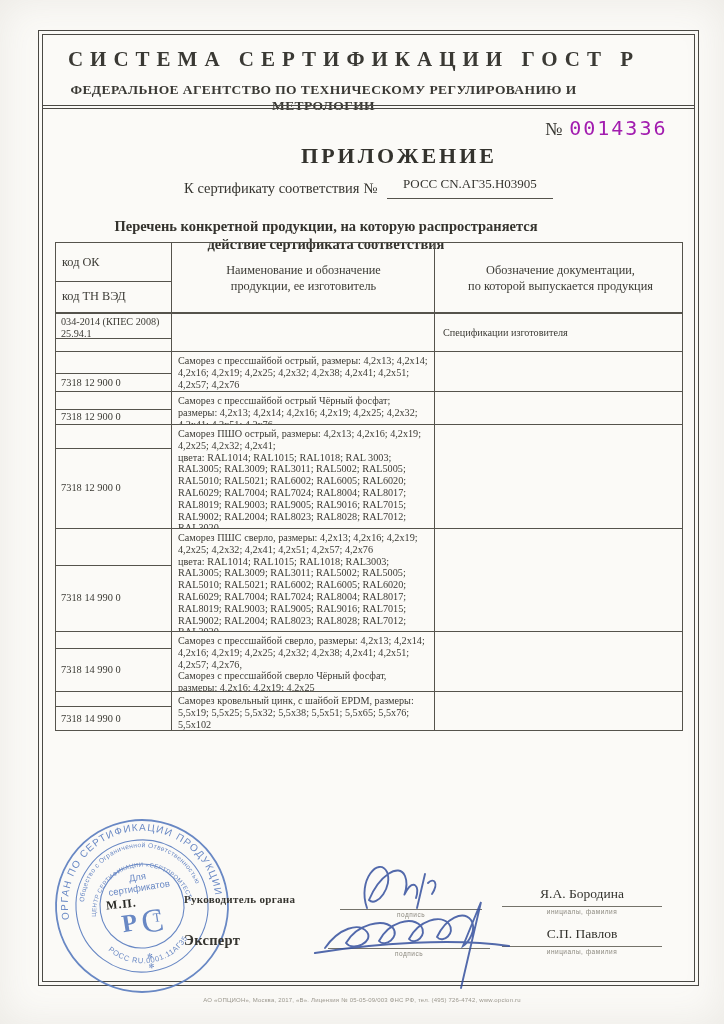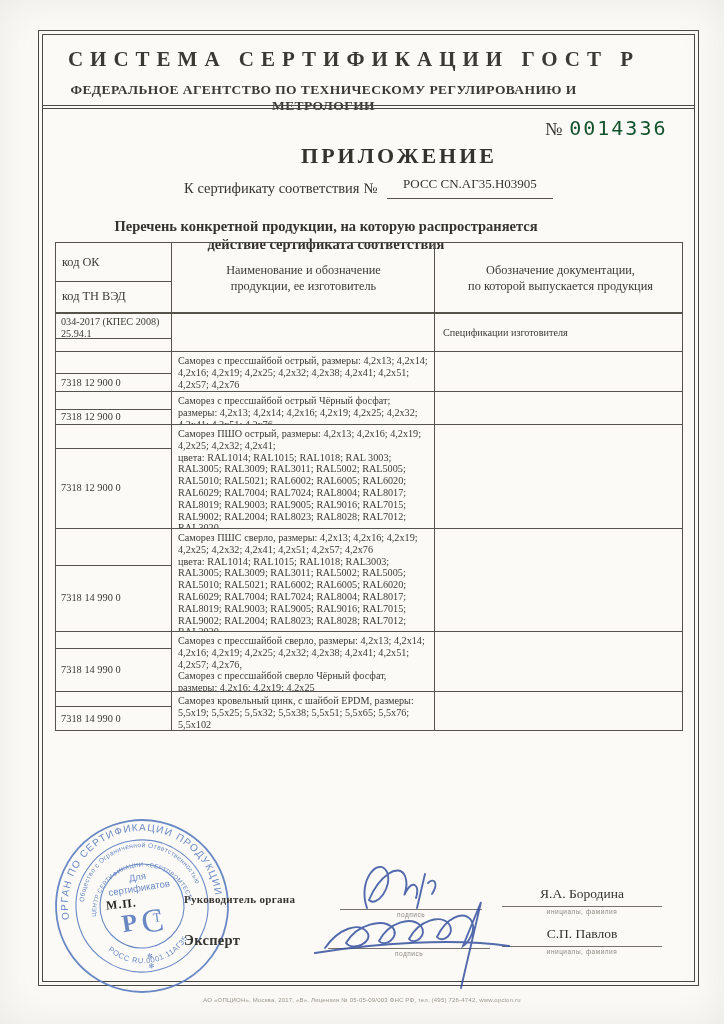--- a/index.html
+++ b/index.html
@@ -31,21 +31,21 @@
     position:absolute; left:42px; top:105px; width:653px; height:4px;
     border-top:1.2px solid #4a4944; border-bottom:1.4px solid #4a4944;
   }
   .serial {
     position:absolute; left:545px; top:116px; width:150px;
     display:flex; align-items:baseline; gap:7px;
   }
   .serial .no { font-size:18px; color:#3a3934; }
   .serial .digits {
     font-family:"DejaVu Sans Mono", monospace;
-    font-size:20px; letter-spacing:2px; color:#14532d;
+    font-size:20px; letter-spacing:2px; color:#a21caf;
   }
   .doc-title {
     position:absolute; left:38px; top:143px; width:722px; text-align:center;
     font-size:22px; font-weight:bold; letter-spacing:3px; color:#33322d;
   }
   .cert-row {
     position:absolute; left:38px; top:176px; width:661px;
     display:flex; justify-content:center; align-items:flex-end;
   }
   .cert-label { font-size:14.5px; padding-bottom:2px; }
@@ -140,21 +140,21 @@
         <div class="c1b">код ТН ВЭД</div>
       </div>
       <div class="c2">Наименование и обозначение
 продукции, ее изготовитель</div>
       <div class="c3">Обозначение документации,
 по которой выпускается продукция</div>
     </div>
 
     <div class="trow" style="height:38px">
       <div class="c1">
-        <div class="c1t" style="height:68%">034-2017 (КПЕС 2008)
+        <div class="c1t" style="height:68%">034-2014 (КПЕС 2008)
 25.94.1</div>
         <div class="c1b"></div>
       </div>
       <div class="c2"></div>
       <div class="c3">Спецификации изготовителя</div>
     </div>
 
     <div class="trow" style="height:40px">
       <div class="c1">
         <div class="c1t" style="height:56%"></div>

